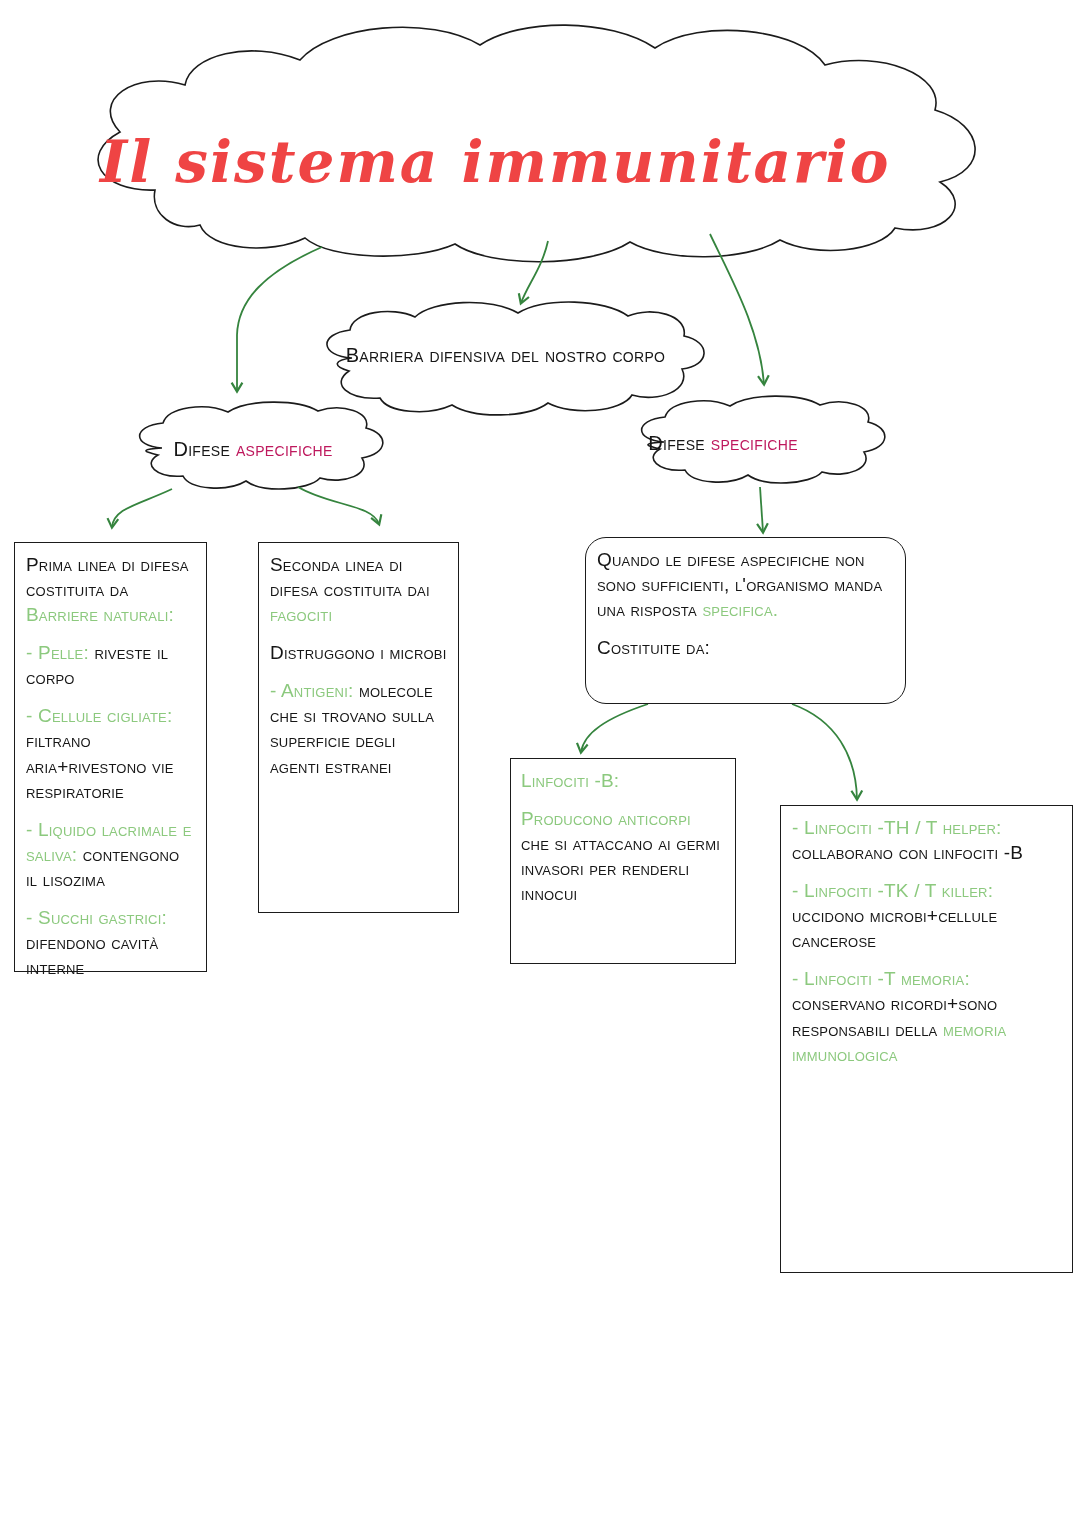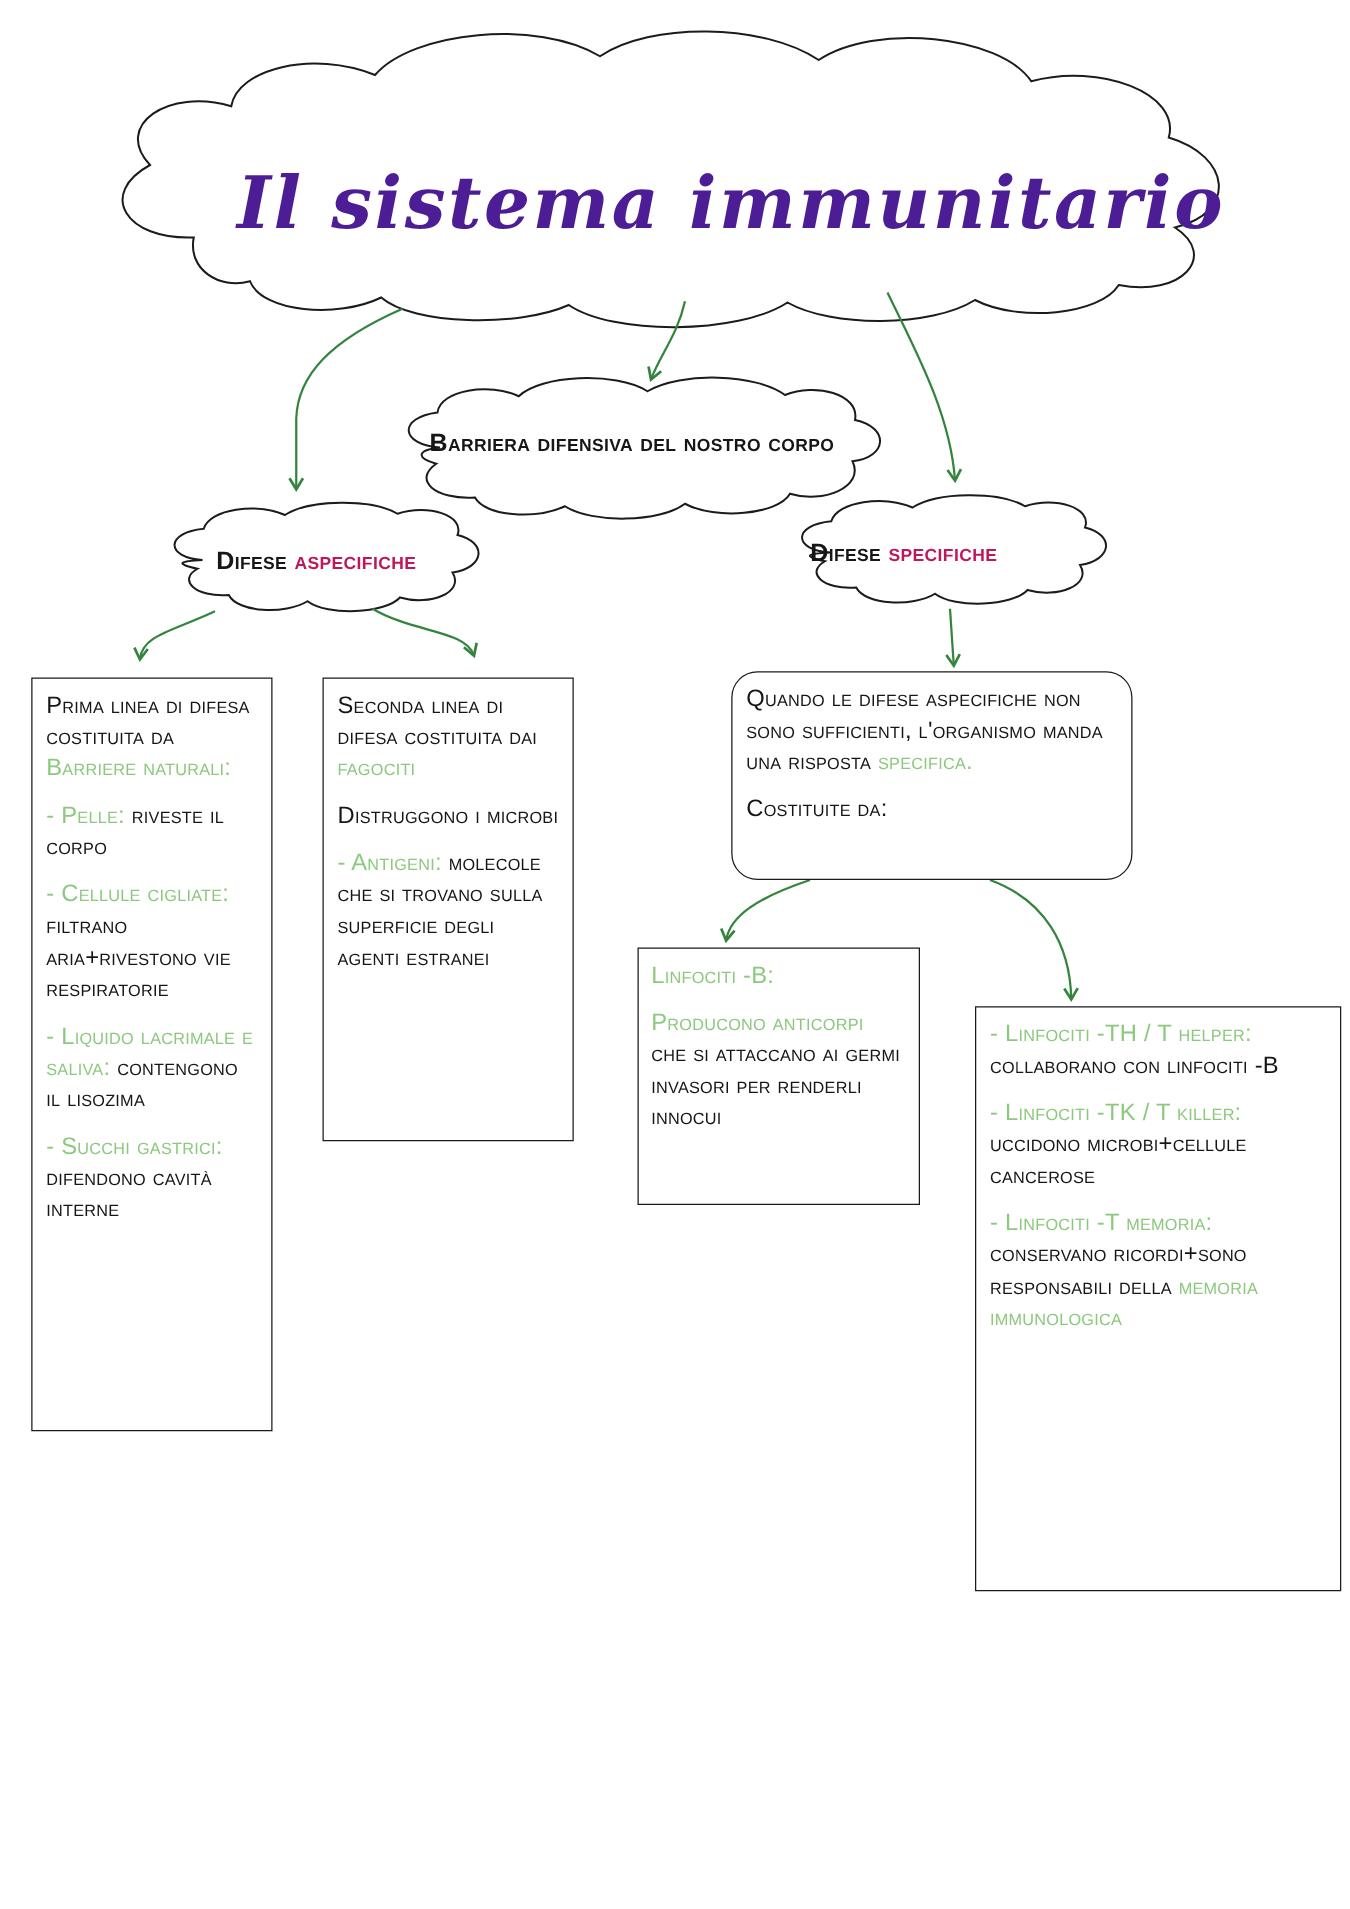--- a/index.html
+++ b/index.html
@@ -2,39 +2,39 @@
 <html><head>
 <meta charset="utf-8">
 <style>
   html,body{margin:0;padding:0;background:#ffffff;}
   body{width:1080px;height:1527px;position:relative;overflow:hidden;
        font-family:"Liberation Sans",sans-serif;color:#161616;}
   svg.canvas{position:absolute;left:0;top:0;width:1080px;height:1527px;}
   .cloud{fill:#ffffff;stroke:#1b1b1b;stroke-width:1.6px;}
   .arrow{fill:none;stroke:#35843e;stroke-width:1.8px;}
 
-  .map-title{position:absolute;left:100px;top:128px;width:880px;text-align:right;
+  .map-title{position:absolute;left:100px;top:128px;width:880px;text-align:left;
     font-family:"DejaVu Serif",serif;font-style:italic;font-weight:bold;
-    font-size:58px;color:#4c1d95;letter-spacing:2px;}
+    font-size:58px;color:#ef4444;letter-spacing:2px;}
 
-  .cloud-label{position:absolute;font-variant:small-caps;font-weight:bold;
+  .cloud-label{position:absolute;font-variant:small-caps;font-weight:normal;
     font-size:20px;text-align:center;letter-spacing:.3px;}
   .cl-barrier{left:318px;top:344px;width:375px;}
   .cl-aspec{left:138px;top:438px;width:230px;}
   .cl-spec{left:608px;top:432px;width:230px;}
 
   .box{position:absolute;border:1.6px solid #1b1b1b;background:#ffffff;
     padding:9px 11px;font-variant:small-caps;font-size:19px;line-height:1.32;
     letter-spacing:.2px;box-sizing:border-box;}
   .box p{margin:0 0 13px 0;}
   .box p:last-child{margin-bottom:0;}
   .g{color:#8cc97e;}
   .gb{color:#be185d;}
 
-  .box1{left:14px;top:542px;width:193px;height:603px;margin-left:11px;}
+  .box1{left:14px;top:542px;width:193px;height:430px;}
   .box2{left:258px;top:542px;width:201px;height:371px;}
   .box3{left:585px;top:537px;width:321px;height:167px;border-radius:21px;}
   .box4{left:510px;top:758px;width:226px;height:206px;padding-left:10px;}
   .box5{left:780px;top:805px;width:293px;height:468px;}
 </style>
 </head>
 <body>
 
 <div class="page-root">
 

